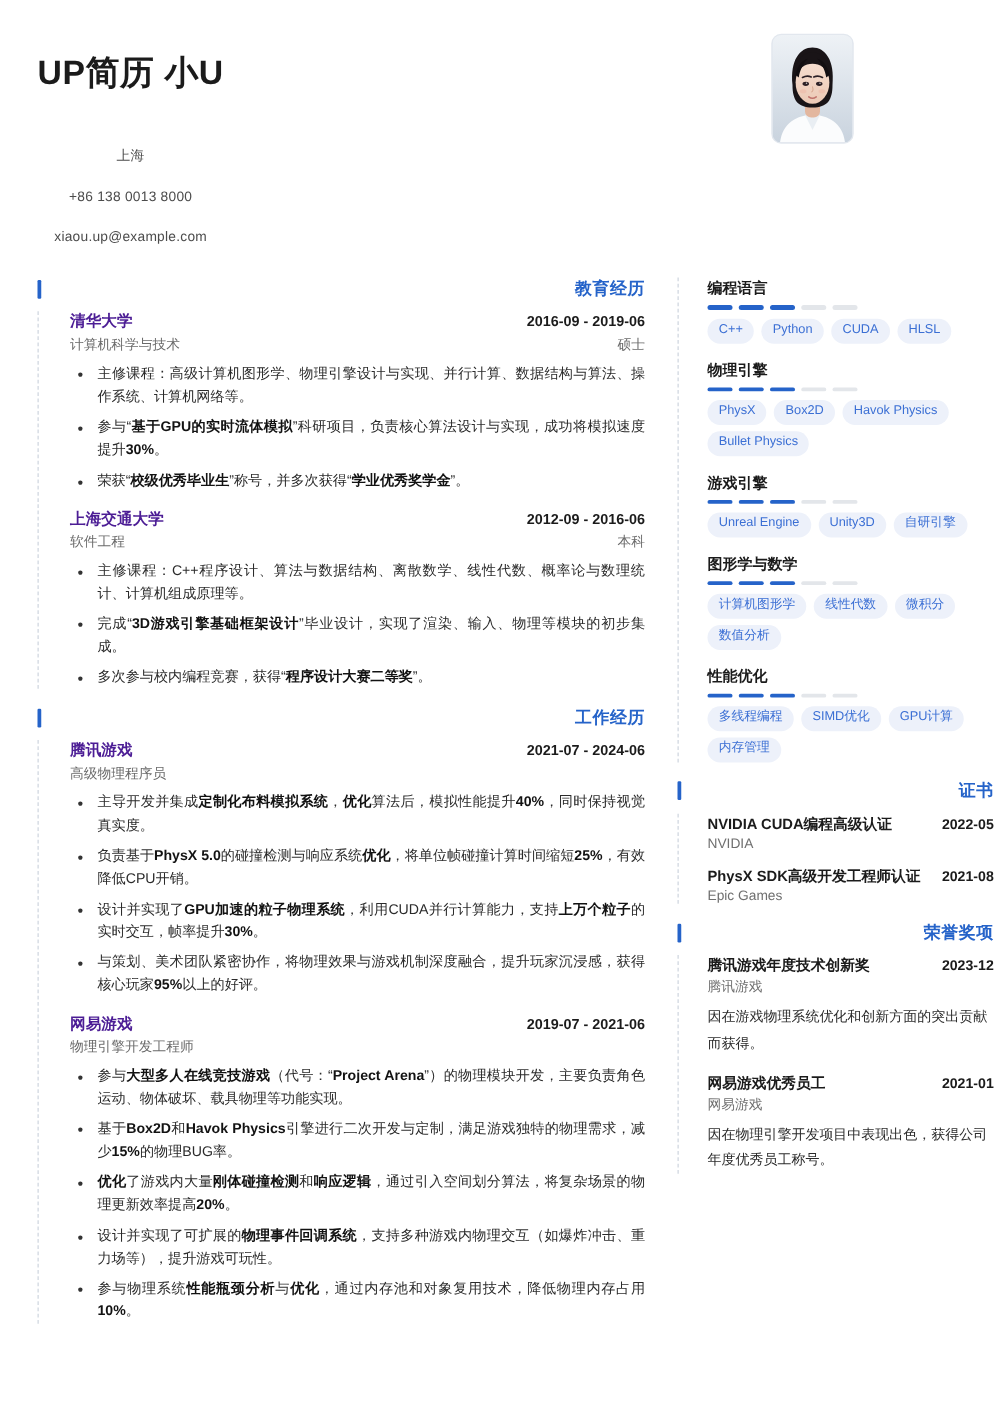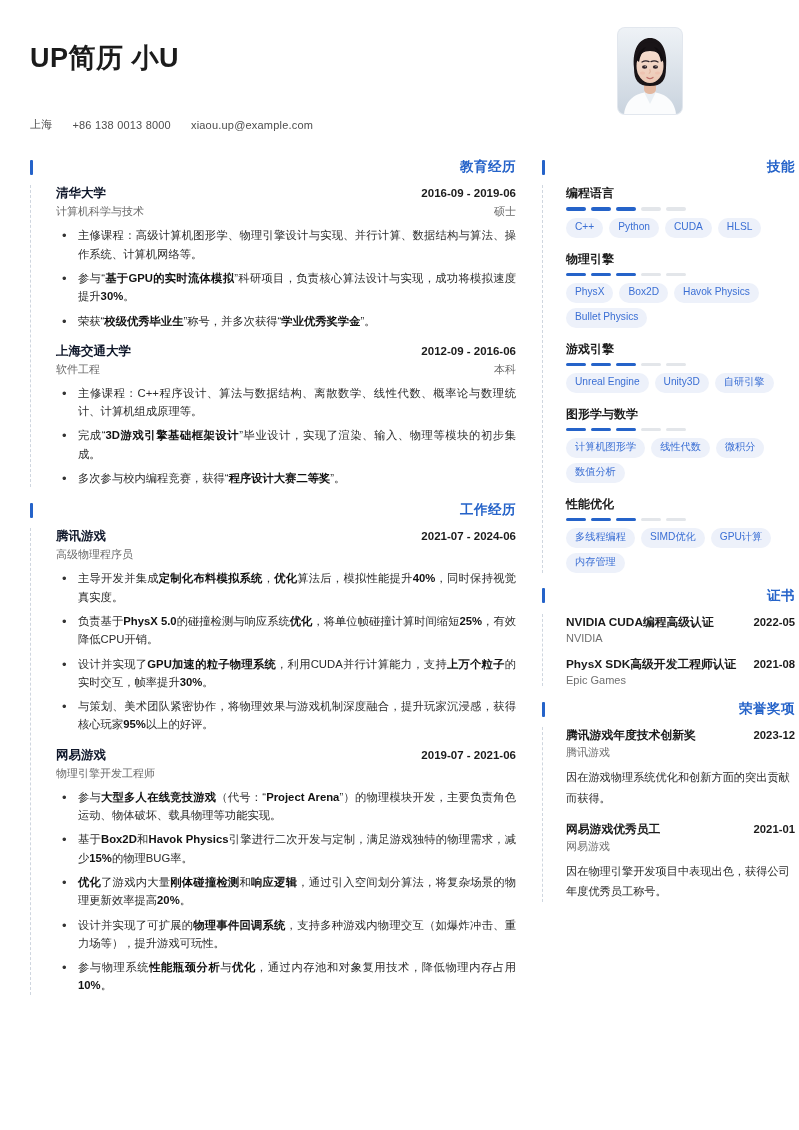--- a/index.html
+++ b/index.html
@@ -17,20 +17,21 @@
   .header { display:flex; align-items:flex-start; justify-content:space-between; }
   .header-left { padding-top:18px; }
   .name {
     font-size:27px; font-weight:700; letter-spacing:0.5px; color:#1b1b1b;
     line-height:1.2;
   }
   .contact {
     margin-top:43px;
     font-size:11px; color:#4c4c4c; display:flex; gap:20px; align-items:center;
     letter-spacing:0.2px;
+    flex-direction:column;
   }
   .contact span { white-space:nowrap; }
 
   .photo-wrap {
     width:64px; height:86px; border-radius:7px; overflow:hidden;
     background:#e4e9ef; margin-top:4px; margin-right:10px;
     box-shadow:0 0 0 1px #e2e7ee;
     position:relative;
   }
   .photo-wrap svg { display:block; width:100%; height:100%; }
@@ -49,21 +50,21 @@
   }
   .section-title .bar {
     display:inline-block; width:3px; height:15px; background:#2563c9; border-radius:1px;
     flex:0 0 3px;
   }
   .section-body { padding-left:11px; border-left:1px dashed #cfd6df; margin-left:0px; }
 
   .entry { padding-left:14px; margin-bottom:13px; }
   .entry:last-child { margin-bottom:4px; }
   .entry-head { display:flex; justify-content:space-between; align-items:baseline; }
-  .entry-org { font-size:12.5px; font-weight:700; color:#0f172a; }
+  .entry-org { font-size:12.5px; font-weight:700; color:#4c1d95; }
   .entry-date { font-size:11.5px; font-weight:700; color:#1b1b1b; white-space:nowrap; }
   .entry-sub { display:flex; justify-content:space-between; align-items:baseline; margin-top:2px; }
   .entry-role { font-size:11px; color:#6b6b6b; }
   .entry-degree { font-size:11px; color:#6b6b6b; white-space:nowrap; }
 
   ul.bullets { list-style:none; margin-top:7px; }
   ul.bullets li {
     position:relative; padding-left:22px; margin-bottom:6px;
     font-size:11.3px; line-height:1.62; color:#2b2b2b; text-align:justify;
   }
@@ -241,24 +242,20 @@
           </div>
 
         </div>
       </div>
 
     </div>
 
     <div class="col-side">
 
       <div class="section">
-        <div class="section-title">
-          <span class="bar"></span>
-          <span>技能</span>
-        </div>
         <div class="section-body">
 
           <div class="skill-group">
             <div class="skill-name">编程语言</div>
             <div class="rating">
               <i class="on"></i>
               <i class="on"></i>
               <i class="on"></i>
               <i></i>
               <i></i>

